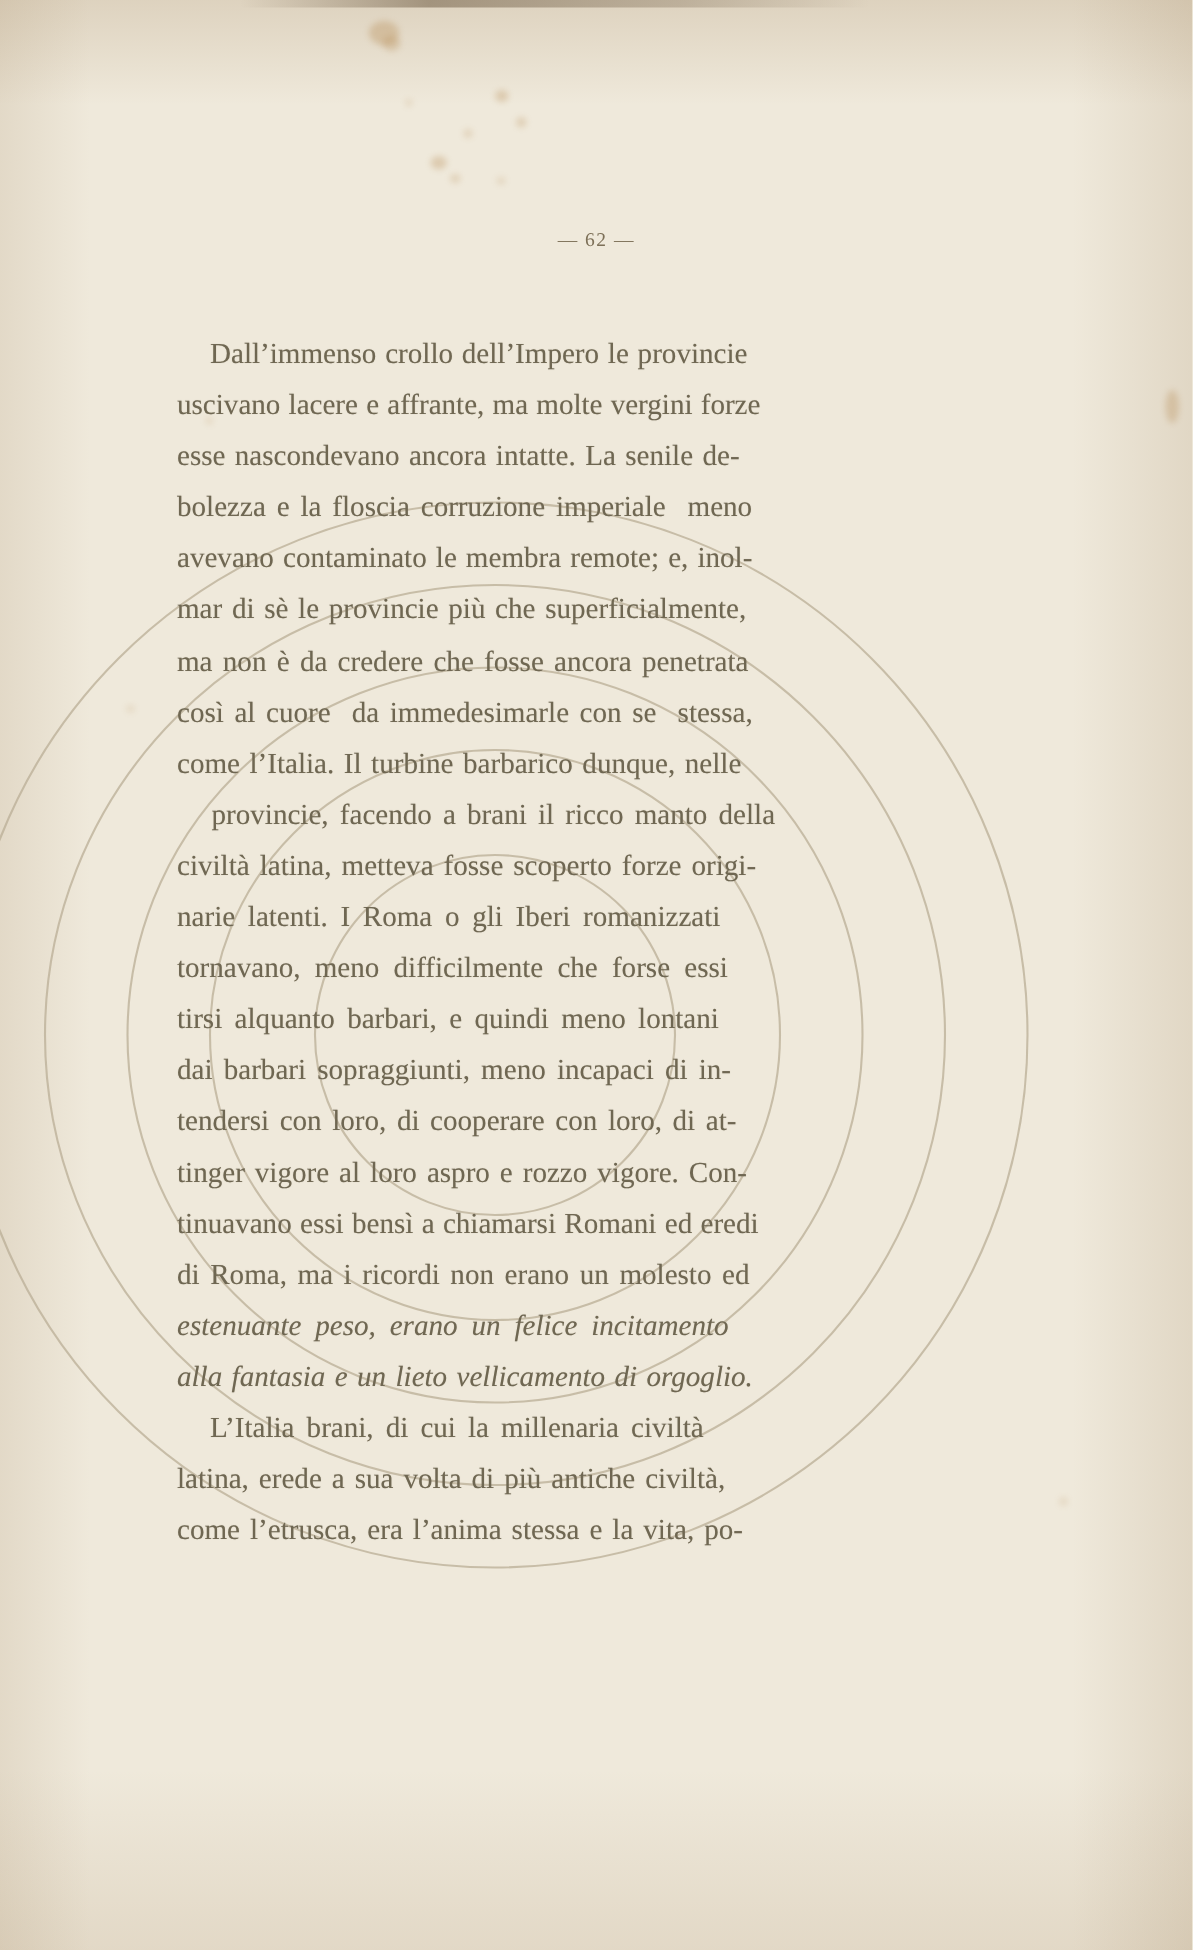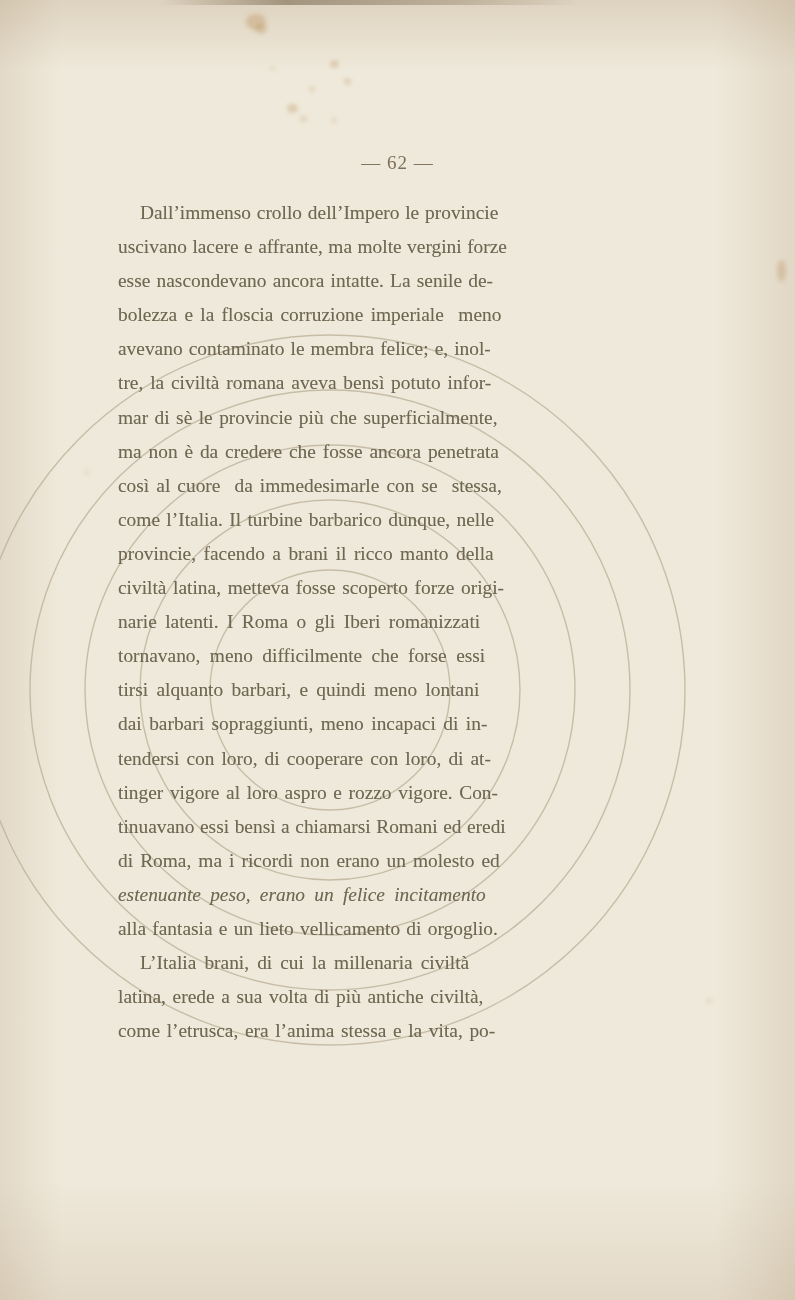--- a/index.html
+++ b/index.html
@@ -73,21 +73,21 @@
     left: 118px;
     top: 196px;
     width: 560px;
   }
   .folio {
     position: absolute;
     top: 152px;
     left: 0;
     width: 795px;
     text-align: center;
-    font-size: 19px;
+    font-size: 13px;
     color: #7d7058;
     letter-spacing: 1px;
     font-family: "Liberation Serif", serif;
   }
   .line {
     display: block;
     font-size: 19.4px;
     line-height: 34.1px;
     color: #6f6752;
     white-space: pre;
@@ -129,42 +129,41 @@
       <circle cx="330" cy="690" r="300" fill="none" stroke="#b9ae96" stroke-width="1.4" opacity="0.75"></circle>
       <circle cx="330" cy="690" r="245" fill="none" stroke="#b9ae96" stroke-width="1.4" opacity="0.75"></circle>
       <circle cx="330" cy="690" r="190" fill="none" stroke="#b9ae96" stroke-width="1.4" opacity="0.75"></circle>
       <circle cx="330" cy="690" r="120" fill="none" stroke="#b9ae96" stroke-width="1.4" opacity="0.75"></circle>
     </svg>
 
   <div class="folio">— 62 —</div>
 
   <div id="text-block">
       <div>
-        <span class="line indent" style="word-spacing: 1px;">Dall’immenso crollo dell’Impero le provincie</span>
+        <span class="line indent" style="word-spacing: 1px; margin-top: 24px;">Dall’immenso crollo dell’Impero le provincie</span>
         <span class="line" style="word-spacing: 0.6px;">uscivano lacere e affrante, ma molte vergini forze</span>
         <span class="line" style="word-spacing: 1.4px;">esse nascondevano ancora intatte. La senile de-</span>
         <span class="line" style="word-spacing: 2.4px;">bolezza e la floscia corruzione imperiale  meno</span>
-        <span class="line" style="word-spacing: 1.2px;">avevano contaminato le membra felice; e, inol-</span>
-        <span class="line" style="word-spacing: 2px;">tre, la civiltà romana aveva bensì potuto infor-</span>
+        <span class="line" style="word-spacing: 1.2px;">avevano contaminato le membra remote; e, inol-</span>
         <span class="line" style="word-spacing: 1.6px;">mar di sè le provincie più che superficialmente,</span>
         <span class="line" style="word-spacing: 2px;">ma non è da credere che fosse ancora penetrata</span>
         <span class="line" style="word-spacing: 2.2px;">così al cuore  da immedesimarle con se  stessa,</span>
         <span class="line" style="word-spacing: 1.5px;">come l’Italia. Il turbine barbarico dunque, nelle</span>
-        <span class="line" style="word-spacing: 2.6px;">provincie, facendo a brani il ricco manto della</span>
+        <span class="line" style="word-spacing: 2.6px; margin-left: 23px;">provincie, facendo a brani il ricco manto della</span>
         <span class="line" style="word-spacing: 1.8px;">civiltà latina, metteva fosse scoperto forze origi-</span>
         <span class="line" style="word-spacing: 3.6px;">narie latenti. I Roma o gli Iberi romanizzati</span>
         <span class="line" style="word-spacing: 4.6px;">tornavano, meno difficilmente che forse essi</span>
         <span class="line" style="word-spacing: 3.4px;">tirsi alquanto barbari, e quindi meno lontani</span>
         <span class="line" style="word-spacing: 2.6px;">dai barbari sopraggiunti, meno incapaci di in-</span>
         <span class="line" style="word-spacing: 2.2px;">tendersi con loro, di cooperare con loro, di at-</span>
         <span class="line" style="word-spacing: 1.8px;">tinger vigore al loro aspro e rozzo vigore. Con-</span>
         <span class="line" style="word-spacing: 0.7px;">tinuavano essi bensì a chiamarsi Romani ed eredi</span>
         <span class="line" style="word-spacing: 2.2px;">di Roma, ma i ricordi non erano un molesto ed</span>
         <span class="line" style="word-spacing: 4.4px; font-style: italic;">estenuante peso, erano un felice incitamento</span>
-        <span class="line" style="word-spacing: 1.4px;">alla fantasia e un lieto vellicamento di orgoglio.</span>
+        <span class="line" style="word-spacing: 1.4px; font-style: italic;">alla fantasia e un lieto vellicamento di orgoglio.</span>
       </div>
       <div>
         <span class="line indent" style="word-spacing: 3.2px;">L’Italia brani, di cui la millenaria civiltà</span>
         <span class="line" style="word-spacing: 1.8px;">latina, erede a sua volta di più antiche civiltà,</span>
         <span class="line" style="word-spacing: 1.8px;">come l’etrusca, era l’anima stessa e la vita, po-</span>
       </div>
     </div>
 
 </div>
 

